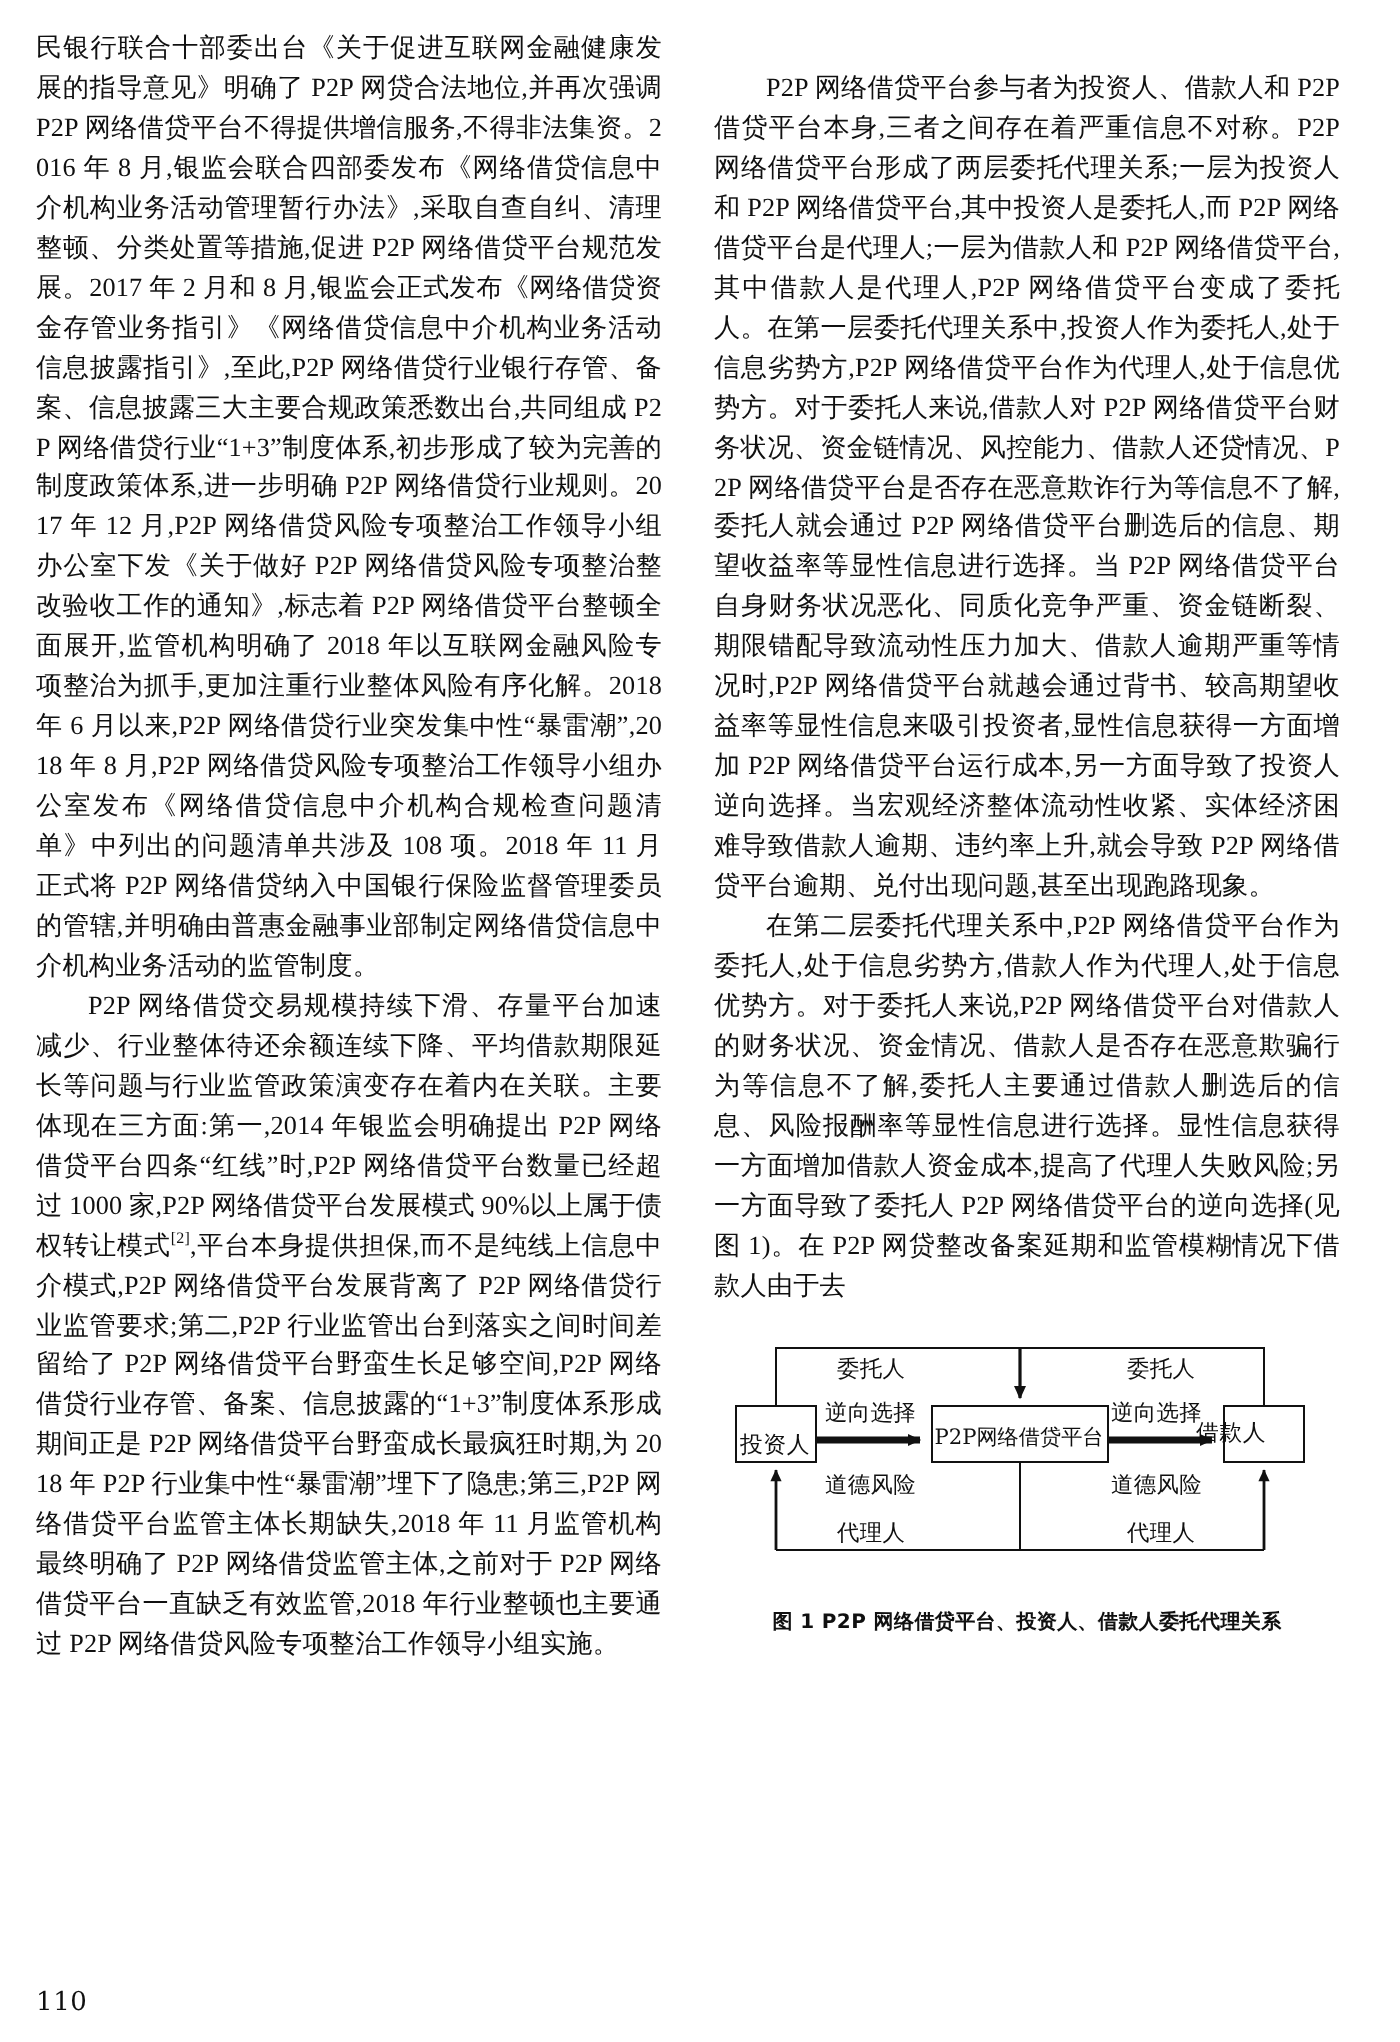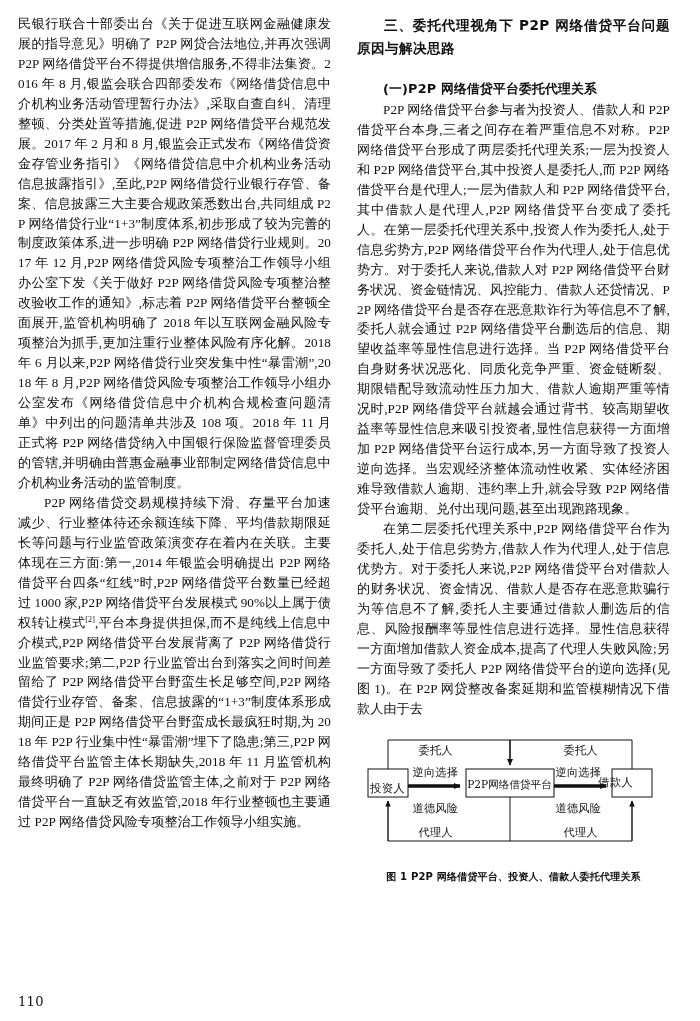--- a/index.html
+++ b/index.html
@@ -139,23 +139,21 @@
 
 <div class="page">
   <div class="columns">
 
     <div class="col col-left">
       <p class="body">民银行联合十部委出台《关于促进互联网金融健康发展的指导意见》明确了 P2P 网贷合法地位,并再次强调 P2P 网络借贷平台不得提供增信服务,不得非法集资。2016 年 8 月,银监会联合四部委发布《网络借贷信息中介机构业务活动管理暂行办法》,采取自查自纠、清理整顿、分类处置等措施,促进 P2P 网络借贷平台规范发展。2017 年 2 月和 8 月,银监会正式发布《网络借贷资金存管业务指引》《网络借贷信息中介机构业务活动信息披露指引》,至此,P2P 网络借贷行业银行存管、备案、信息披露三大主要合规政策悉数出台,共同组成 P2P 网络借贷行业“1+3”制度体系,初步形成了较为完善的制度政策体系,进一步明确 P2P 网络借贷行业规则。2017 年 12 月,P2P 网络借贷风险专项整治工作领导小组办公室下发《关于做好 P2P 网络借贷风险专项整治整改验收工作的通知》,标志着 P2P 网络借贷平台整顿全面展开,监管机构明确了 2018 年以互联网金融风险专项整治为抓手,更加注重行业整体风险有序化解。2018 年 6 月以来,P2P 网络借贷行业突发集中性“暴雷潮”,2018 年 8 月,P2P 网络借贷风险专项整治工作领导小组办公室发布《网络借贷信息中介机构合规检查问题清单》中列出的问题清单共涉及 108 项。2018 年 11 月正式将 P2P 网络借贷纳入中国银行保险监督管理委员的管辖,并明确由普惠金融事业部制定网络借贷信息中介机构业务活动的监管制度。</p>
       <p class="body indent"><span>P2P 网络借贷交易规模持续下滑、存量平台加速减少、行业整体待还余额连续下降、平均借款期限延长等问题与行业监管政策演变存在着内在关联。主要体现在三方面:第一,2014 年银监会明确提出 P2P 网络借贷平台四条“红线”时,P2P 网络借贷平台数量已经超过 1000 家,P2P 网络借贷平台发展模式 90%以上属于债权转让模式</span><sup class="ref">[2]</sup><span>,平台本身提供担保,而不是纯线上信息中介模式,P2P 网络借贷平台发展背离了 P2P 网络借贷行业监管要求;第二,P2P 行业监管出台到落实之间时间差留给了 P2P 网络借贷平台野蛮生长足够空间,P2P 网络借贷行业存管、备案、信息披露的“1+3”制度体系形成期间正是 P2P 网络借贷平台野蛮成长最疯狂时期,为 2018 年 P2P 行业集中性“暴雷潮”埋下了隐患;第三,P2P 网络借贷平台监管主体长期缺失,2018 年 11 月监管机构最终明确了 P2P 网络借贷监管主体,之前对于 P2P 网络借贷平台一直缺乏有效监管,2018 年行业整顿也主要通过 P2P 网络借贷风险专项整治工作领导小组实施。</span></p>
     </div>
 
     <div class="col col-right">
-      <h2 class="section-title">三、委托代理视角下 P2P 网络借贷平台问题原因与解决思路</h2>
       <div class="gap-after-title"></div>
-      <h3 class="subsection-title">(一)P2P 网络借贷平台委托代理关系</h3>
       <div class="gap-after-sub"></div>
       <p class="body indent">P2P 网络借贷平台参与者为投资人、借款人和 P2P 借贷平台本身,三者之间存在着严重信息不对称。P2P 网络借贷平台形成了两层委托代理关系;一层为投资人和 P2P 网络借贷平台,其中投资人是委托人,而 P2P 网络借贷平台是代理人;一层为借款人和 P2P 网络借贷平台,其中借款人是代理人,P2P 网络借贷平台变成了委托人。在第一层委托代理关系中,投资人作为委托人,处于信息劣势方,P2P 网络借贷平台作为代理人,处于信息优势方。对于委托人来说,借款人对 P2P 网络借贷平台财务状况、资金链情况、风控能力、借款人还贷情况、P2P 网络借贷平台是否存在恶意欺诈行为等信息不了解,委托人就会通过 P2P 网络借贷平台删选后的信息、期望收益率等显性信息进行选择。当 P2P 网络借贷平台自身财务状况恶化、同质化竞争严重、资金链断裂、期限错配导致流动性压力加大、借款人逾期严重等情况时,P2P 网络借贷平台就越会通过背书、较高期望收益率等显性信息来吸引投资者,显性信息获得一方面增加 P2P 网络借贷平台运行成本,另一方面导致了投资人逆向选择。当宏观经济整体流动性收紧、实体经济困难导致借款人逾期、违约率上升,就会导致 P2P 网络借贷平台逾期、兑付出现问题,甚至出现跑路现象。</p>
       <p class="body indent">在第二层委托代理关系中,P2P 网络借贷平台作为委托人,处于信息劣势方,借款人作为代理人,处于信息优势方。对于委托人来说,P2P 网络借贷平台对借款人的财务状况、资金情况、借款人是否存在恶意欺骗行为等信息不了解,委托人主要通过借款人删选后的信息、风险报酬率等显性信息进行选择。显性信息获得一方面增加借款人资金成本,提高了代理人失败风险;另一方面导致了委托人 P2P 网络借贷平台的逆向选择(见图 1)。在 P2P 网贷整改备案延期和监管模糊情况下借款人由于去</p>
 
       <div class="figure-wrap">
         <div class="diagram">
           <svg width="300" height="122" viewBox="0 0 300 122">
             <defs>
               <marker id="thickArrow" markerWidth="7" markerHeight="7" refX="6" refY="3.2" orient="auto" markerUnits="userSpaceOnUse">
                 <path d="M0,0.2 L6.6,3.2 L0,6.2 z" fill="#111"></path>

